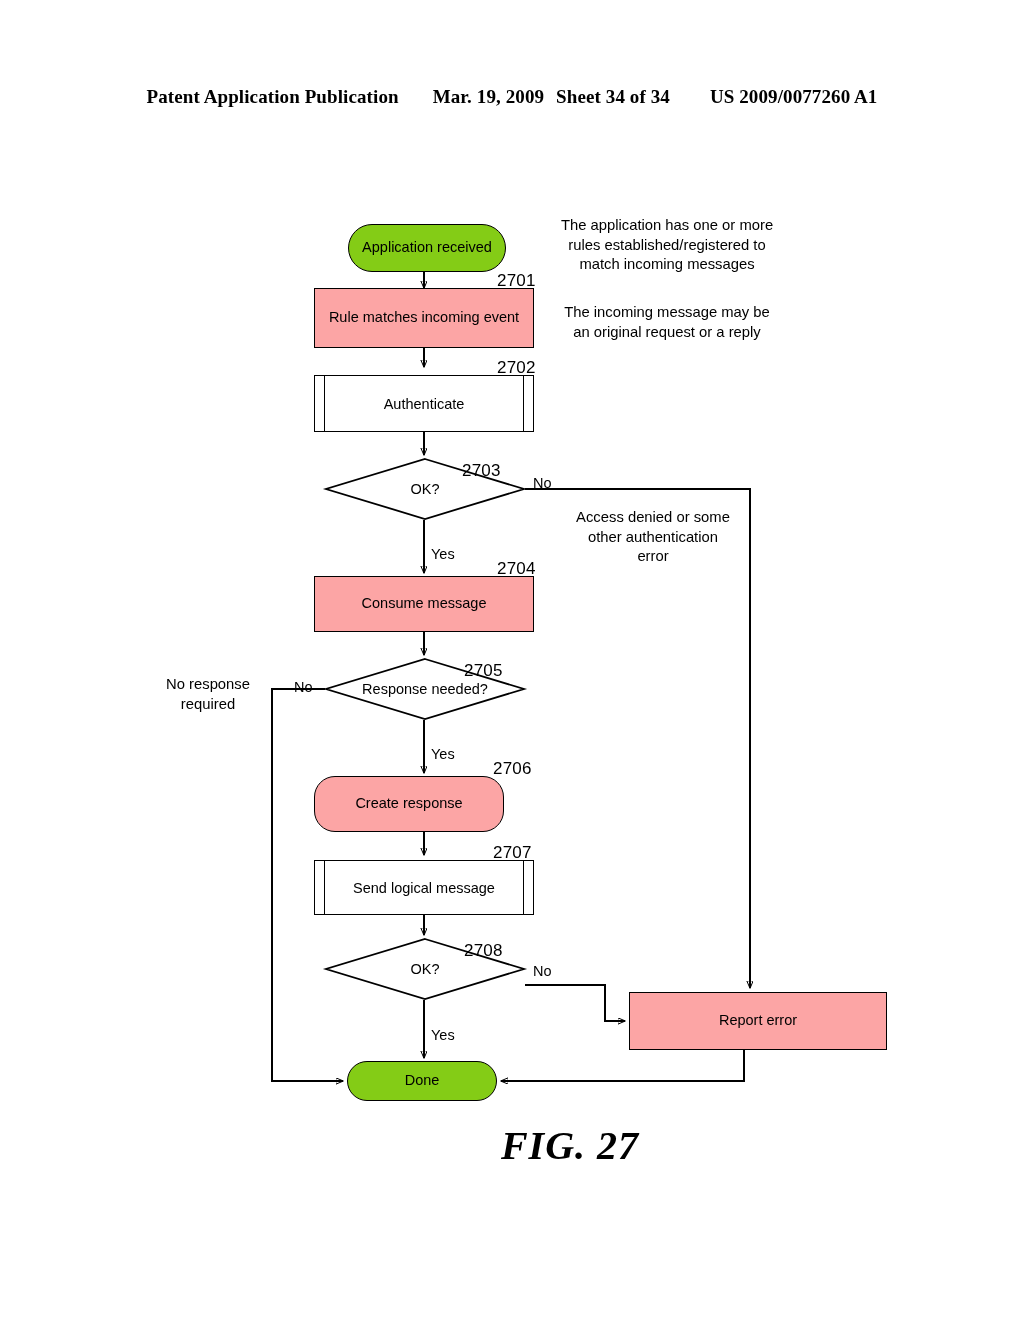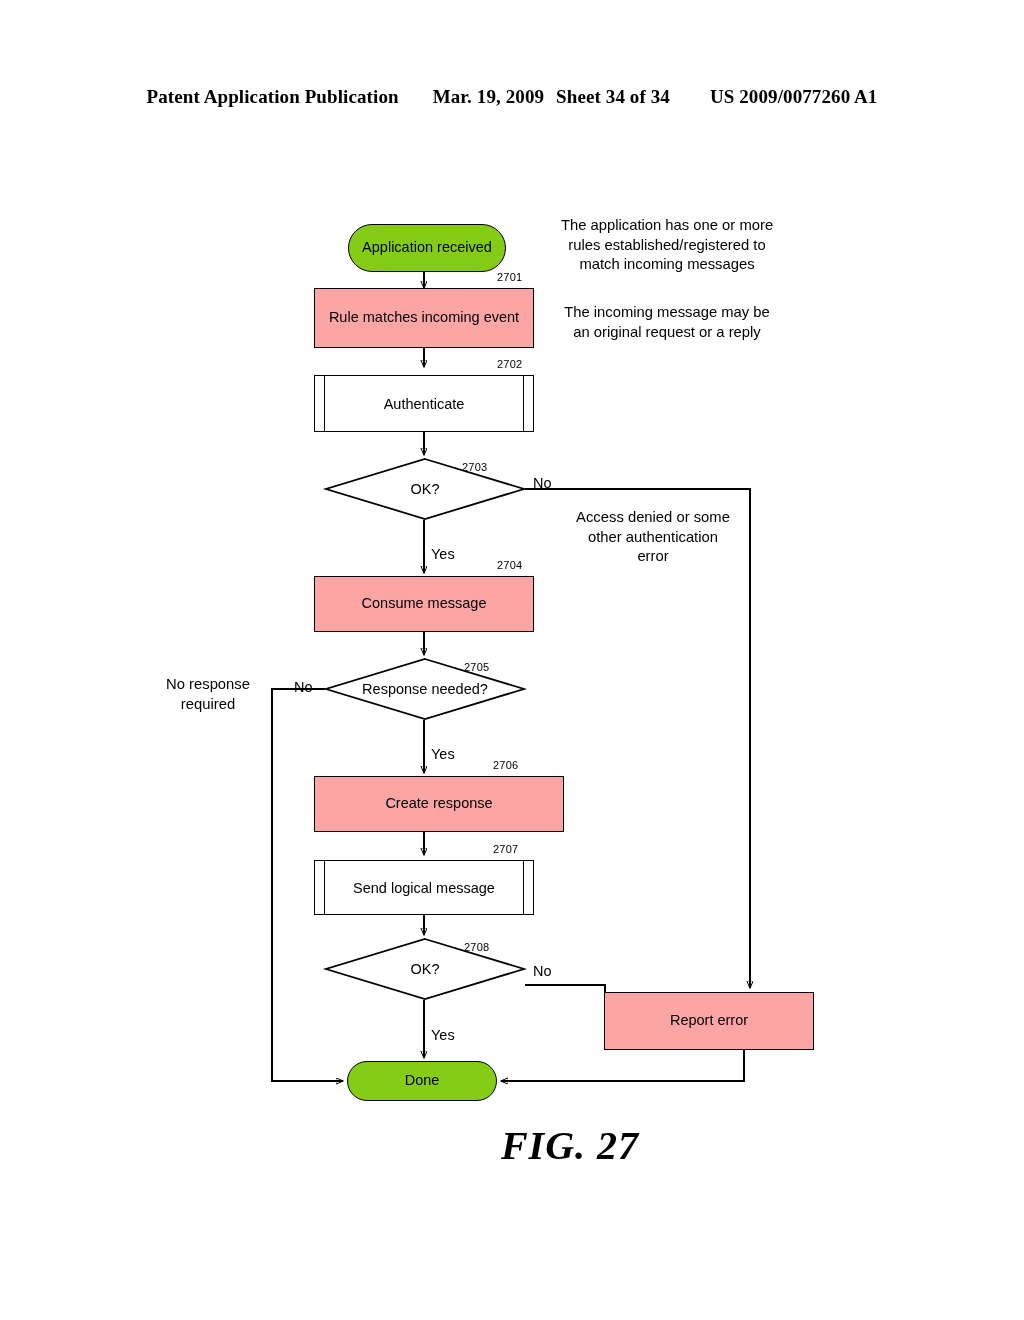--- a/index.html
+++ b/index.html
@@ -119,21 +119,21 @@
     align-items: center;
     justify-content: center;
     font-size: 14.5px;
     text-align: center;
     pointer-events: none;
   }
 
   
   .ref {
     position: absolute;
-    font-size: 11px;
+    font-size: 17px;
     letter-spacing: 0.2px;
     white-space: nowrap;
   }
 
   
   .branch {
     position: absolute;
     font-size: 14.5px;
     white-space: nowrap;
   }
@@ -242,21 +242,21 @@
       <polygon points="100,1 199,31 100,61 1,31" fill="#fff" stroke="#000" stroke-width="1.8"></polygon>
     </svg>
     <div class="dlabel">
         <span>Response needed?</span>
       </div>
   </div>
   <div class="ref" style="left:464px; top:661px;">2705</div>
   <div class="branch" style="left:294px; top:679px;">No</div>
   <div class="branch" style="left:431px; top:746px;">Yes</div>
 
-  <div class="node proc" style="left:314px; top:776px; width:250px; height:56px;">
+  <div class="node proc" style="left:314px; top:776px; width:190px; height:56px;border-radius:21px;">
     <span>Create response</span>
   </div>
   <div class="ref" style="left:493px; top:759px;">2706</div>
 
   <div class="predef" style="left:314px; top:860px; width:220px; height:55px;">
     <div class="outer"></div>
     <div class="rail l"></div>
     <div class="rail r"></div>
     <div class="lbl">
         <span>Send logical message</span>
@@ -269,21 +269,21 @@
       <polygon points="100,1 199,31 100,61 1,31" fill="#fff" stroke="#000" stroke-width="1.8"></polygon>
     </svg>
     <div class="dlabel">
         <span>OK?</span>
       </div>
   </div>
   <div class="ref" style="left:464px; top:941px;">2708</div>
   <div class="branch" style="left:533px; top:963px;">No</div>
   <div class="branch" style="left:431px; top:1027px;">Yes</div>
 
-  <div class="node proc" style="left:604px; top:992px; width:210px; height:58px;">
+  <div class="node proc" style="left:629px; top:992px; width:258px; height:58px;">
     <span>Report error</span>
   </div>
 
   <div class="node stadium" style="left:347px; top:1061px; width:150px; height:40px;">
     <span>Done</span>
   </div>
 
   <div class="annot" style="left:544px; top:216px; width:246px;">The application has one or more
 rules established/registered to
 match incoming messages</div>

